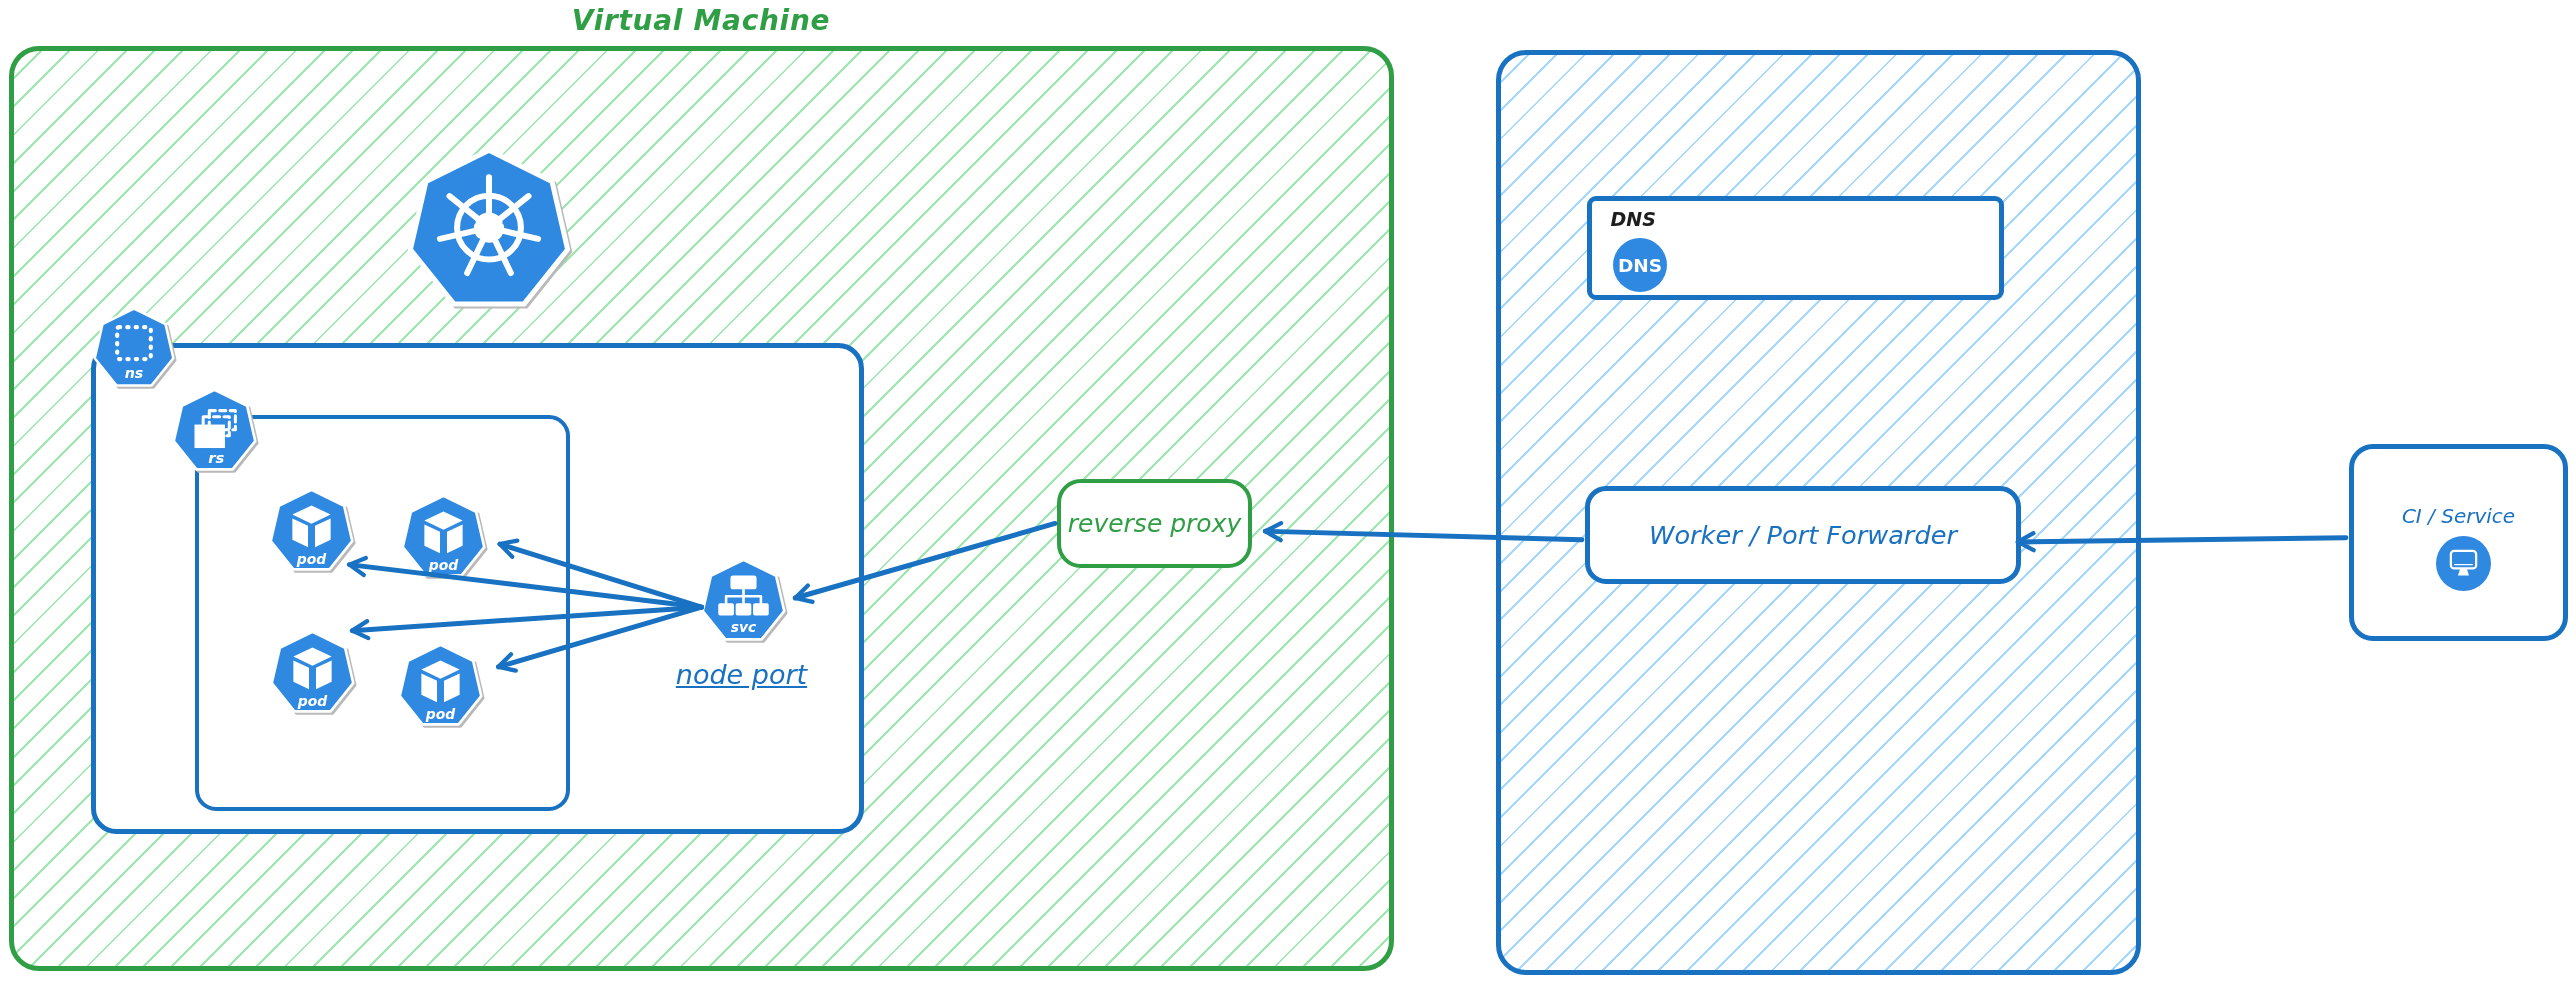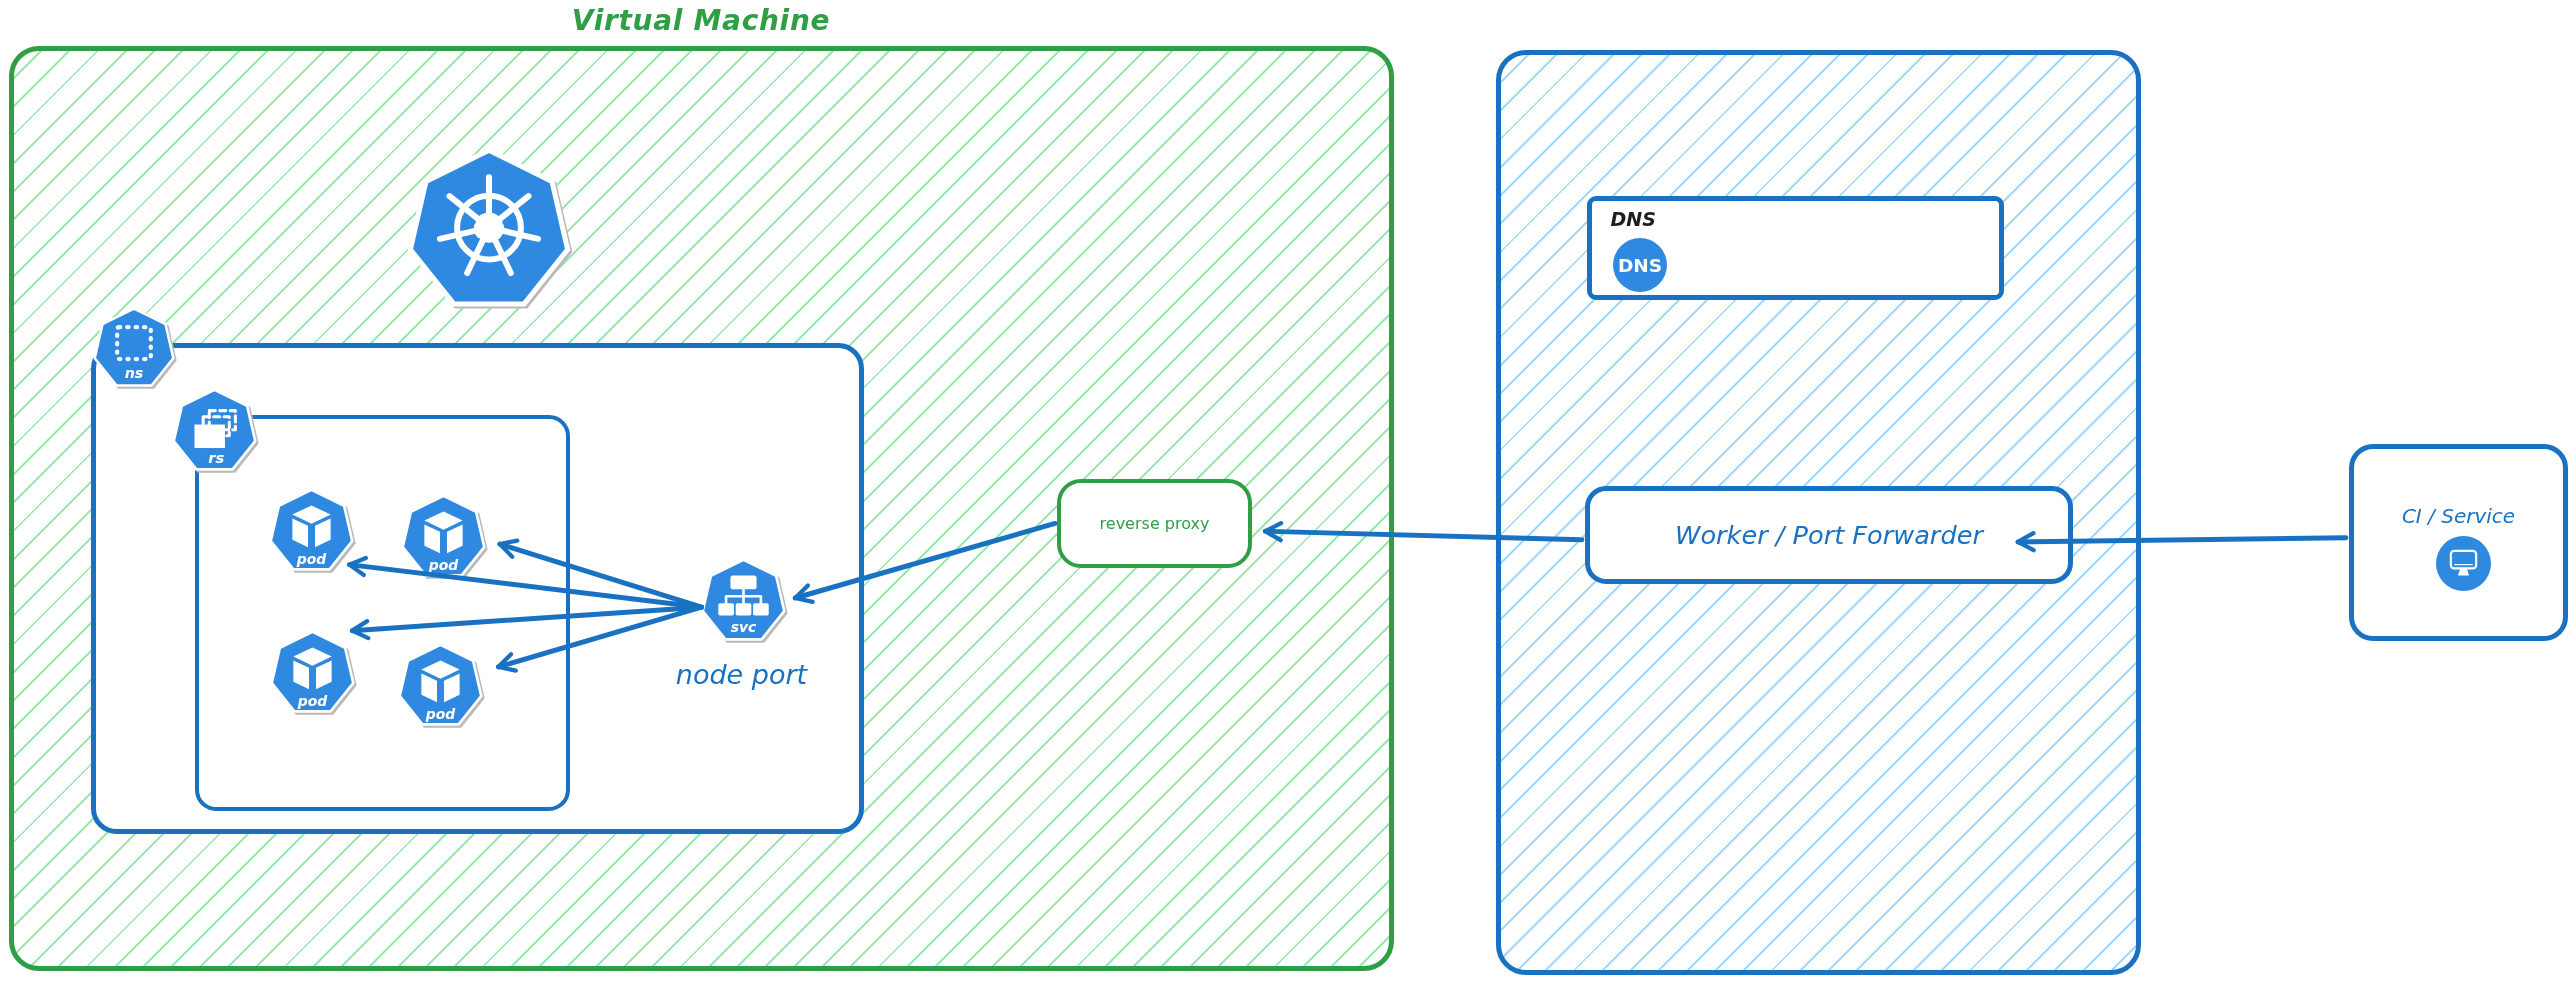--- a/index.html
+++ b/index.html
@@ -16,28 +16,28 @@
 
   .zone-title{position:absolute;text-align:center;font-size:28px;font-weight:bold;font-style:italic;letter-spacing:0.7px;}
   .vm-title{color:var(--green);}
   .ext-title{color:var(--blue);}
 
   
   .white-box{position:absolute;box-sizing:border-box;background:#fff;}
   .ns-box{border:5px solid var(--blue);border-radius:25.6px;}
   .rs-box{border:4.3px solid var(--blue);border-radius:21px;background:transparent;}
   .rp-box{border:4.3px solid var(--green);border-radius:24px;display:flex;align-items:center;justify-content:center;}
-  .rp-box .lbl{color:var(--green);font-size:16px;}
+  .rp-box .lbl{color:var(--green);font-size:25px;font-style:italic;}
   .dns-box{border:5px solid var(--blue);border-radius:9px;}
   .worker-box{border:5px solid var(--blue);border-radius:21px;display:flex;align-items:center;justify-content:center;}
   .worker-box .lbl{color:var(--blue);font-size:25.6px;font-style:italic;}
   .ci-box{border:5px solid var(--blue);border-radius:24px;}
 
   .hand-blue{color:var(--blue);font-style:italic;}
-  .node-port{position:absolute;text-align:center;font-size:27px;color:var(--blue);font-style:italic;}
+  .node-port{position:absolute;text-align:center;font-size:27px;color:var(--blue);font-style:italic;text-decoration:underline;}
 
   .dns-head{position:absolute;left:18.5px;top:7px;font-size:19px;font-weight:bold;font-style:italic;color:var(--ink);}
   .dns-circle{position:absolute;left:21px;top:37px;width:54px;height:54px;border-radius:50%;
     background:var(--icon-blue);display:flex;align-items:center;justify-content:center;
     color:#fff;font-size:18.5px;font-weight:bold;}
   .cname{position:absolute;left:99px;top:0;right:11.4px;height:100%;display:flex;align-items:center;
     justify-content:center;font-size:25.6px;padding-top:11.4px;box-sizing:border-box;}
 
   .ci-label{position:absolute;left:0;right:0;top:55px;text-align:center;font-size:20px;}
   .ci-circle{position:absolute;left:82px;top:87px;width:55px;height:55px;border-radius:50%;background:var(--icon-blue);}
@@ -143,21 +143,21 @@
 
   <div class="hatch-box ext-box" style="left:1496px;top:50px;width:645px;height:925px;"></div>
 
   <div class="white-box dns-box" style="left:1587px;top:196px;width:417px;height:104px;">
     <div class="dns-head">DNS</div>
     <div class="dns-circle">
       <span>DNS</span>
     </div>
   </div>
 
-  <div class="white-box worker-box" style="left:1585px;top:486px;width:488px;height:98px;">
+  <div class="white-box worker-box" style="left:1585px;top:486px;width:436px;height:98px;">
     <span class="lbl">Worker / Port Forwarder</span>
   </div>
 
   <div class="white-box ci-box" style="left:2349px;top:444px;width:219px;height:197px;">
     <div class="ci-label hand-blue">CI / Service</div>
     <div class="ci-circle">
       <svg viewBox="0 0 100 100" width="55" height="55">
         <rect class="wstroke" x="27" y="27" width="46" height="32" rx="6" stroke-width="4"></rect>
         <line class="wstroke" x1="34" y1="52" x2="66" y2="52" stroke-width="2.5"></line>
         <polygon class="wht" points="44,59 56,59 60,72 40,72"></polygon>

